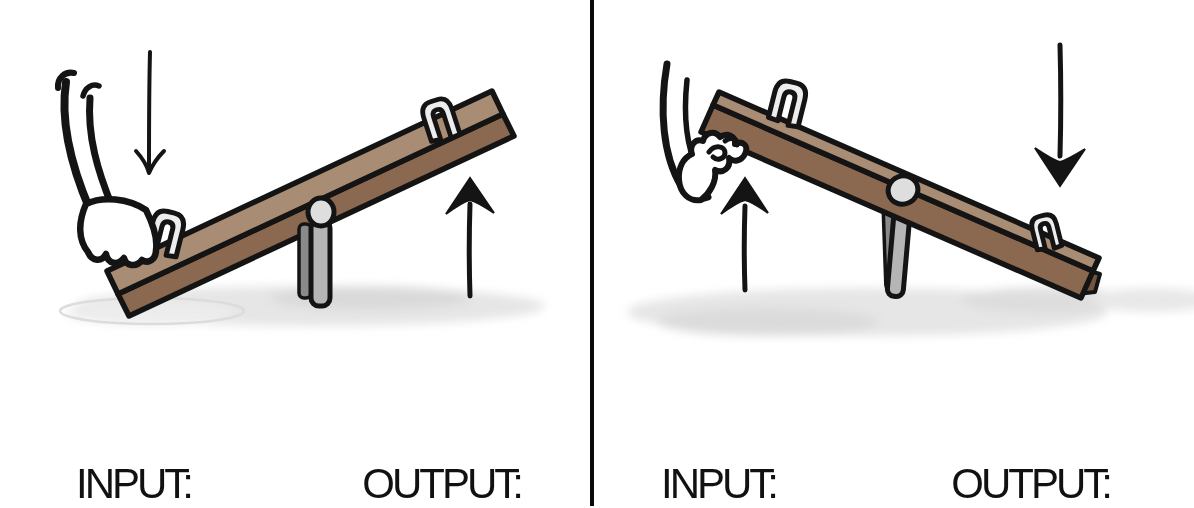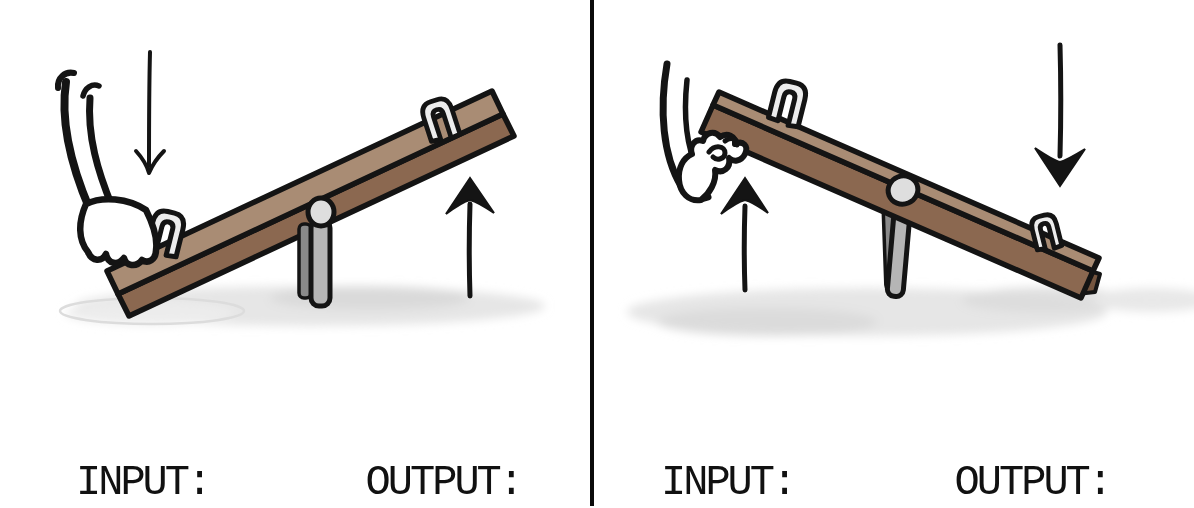--- a/index.html
+++ b/index.html
@@ -3,21 +3,21 @@
 <meta charset="utf-8">
 <style>
   :root{
     --background:#ffffff; --ink:#141414;
     --plank_top:#a98c74; --plank_side:#8b6850; --plank_dark:#75553f;
     --pivot_post:#b5b5b5; --pivot_post_dark:#8a8a8a; --pivot_knob:#dedede;
     --staple:#ededed; --shadow:#e2e2e2; --text:#111111;
   }
   html,body{margin:0;padding:0;background:#fff;}
   .stage{position:relative;width:1194px;height:508px;background:var(--background);overflow:hidden;
-         font-family:Liberation Mono, monospace;}
+         font-family:Liberation Sans, sans-serif;}
   .panel{position:absolute;top:0;width:597px;height:508px;}
   .panel.left{left:0;} .panel.right{left:597px;}
   .art{position:absolute;top:0;left:0;}
   .divider{position:absolute;top:0;left:590px;width:4px;height:506px;background:#0a0a0a;}
   .label-block{position:absolute;top:341px;color:var(--text);
     font-size:42px;line-height:57px;letter-spacing:-3px;white-space:pre;}
   .lb-in-l{left:76px;} .lb-out-l{right:76px;text-align:right;}
   .lb-in-r{left:64px;} .lb-out-r{right:84px;text-align:right;}
   
   .ink{stroke:var(--ink);}

